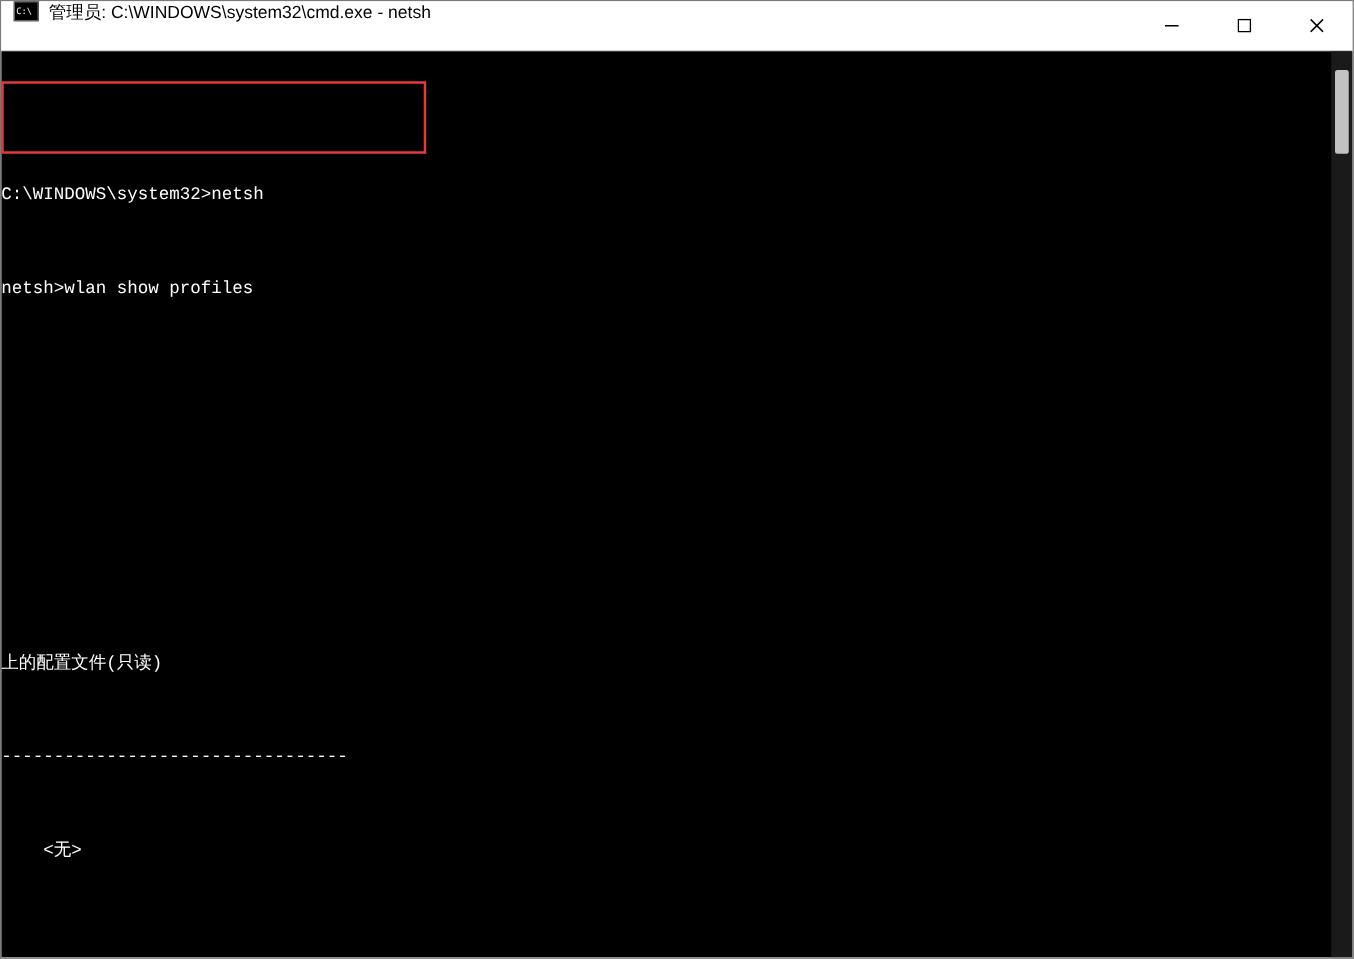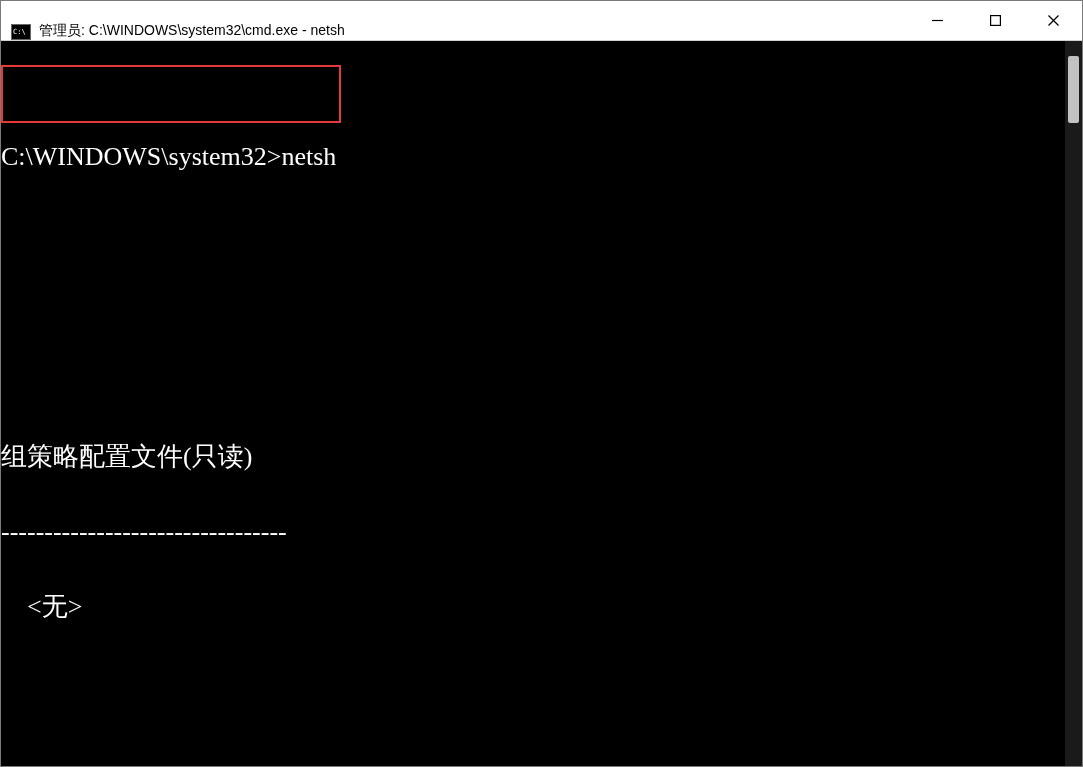--- a/index.html
+++ b/index.html
@@ -14,21 +14,21 @@
       font-family: "Segoe UI", Tahoma, sans-serif;
       border: 1px solid #7a7a7a;
       display: flex;
       flex-direction: column;
       overflow: hidden;
     }
     .titlebar {
       height: 40px;
       background: #ffffff;
       display: flex;
-      align-items: flex-end;
+      align-items: flex-start;
       border-bottom: 1px solid #d0d0d0;
       user-select: none;
     }
     .titlebar-icon {
       width: 20px;
       height: 16px;
       margin-left: 10px;
       background: #000;
       position: relative;
       border: 1px solid #666;
@@ -66,22 +66,22 @@
     }
     .window-btn svg {
       width: 11px;
       height: 11px;
       stroke: currentColor;
     }
     .terminal {
       flex: 1;
       background: #000000;
       color: #ffffff;
-      font-family: Liberation Serif, serif;
-      font-size: 26px;
+      font-family: Liberation Mono, monospace;
+      font-size: 14px;
       line-height: 25px;
       position: relative;
       overflow: hidden;
     }
     .terminal-body {
       position: absolute;
       top: 0;
       left: 0;
       right: 17px;
       bottom: 0;
@@ -142,24 +142,25 @@
           <line x1="10.5" y1="0.5" x2="0.5" y2="10.5" stroke-width="1.2"></line>
         </svg>
     </div>
   </div>
 </div>
 
 <div class="terminal">
   <div class="terminal-body">
     <div class="highlight-box"></div>
     <span class="term-line"><span>C:\WINDOWS\system32&gt;</span><span>netsh</span></span>
+    <span class="term-line"><span>netsh&gt;</span><span>wlan show profiles</span></span>
     <span class="term-line"> </span>
     <span class="term-line"> </span>
     <span class="term-line"> </span>
-    <span class="term-line">组策略配置文件(只读)</span>
+    <span class="term-line">上的配置文件(只读)</span>
     <span class="term-line">---------------------------------</span>
     <span class="term-line">    &lt;无&gt;</span>
     
     
     
     
     
     
     
     

